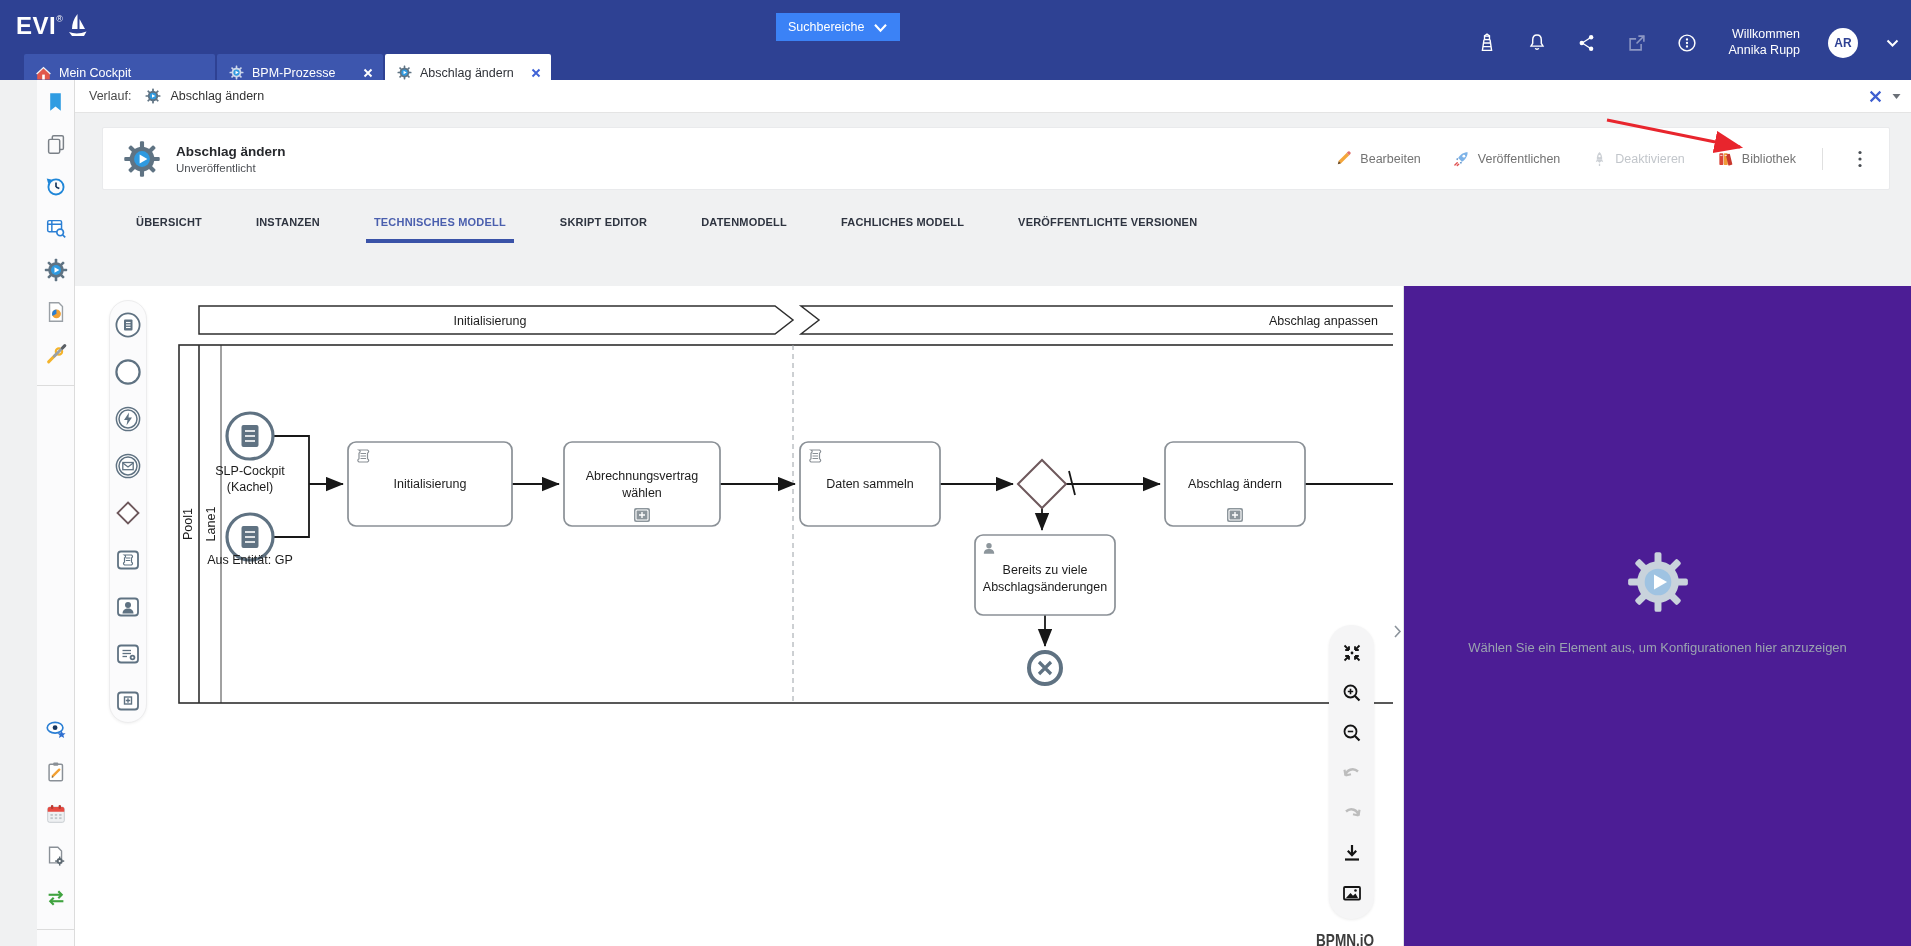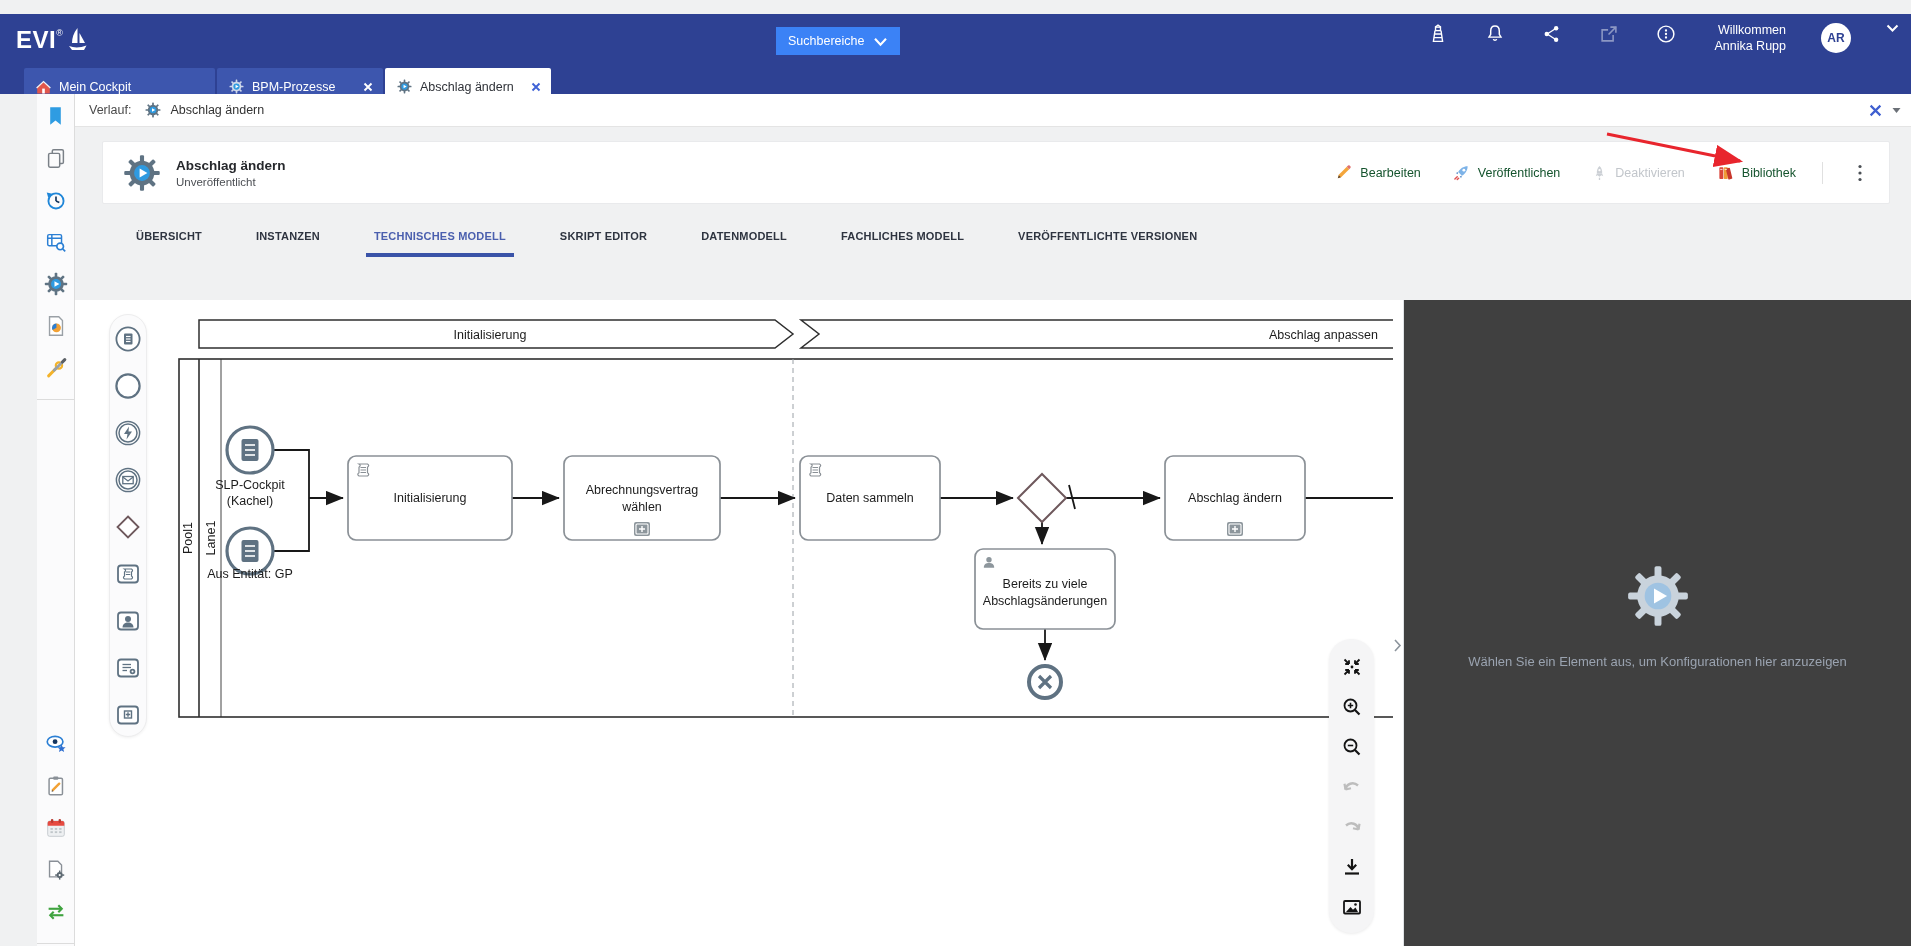--- a/index.html
+++ b/index.html
@@ -1,31 +1,31 @@
 <!DOCTYPE html>
 <html><head>
 <meta charset="utf-8">
 <style>
   * { margin:0; padding:0; box-sizing:border-box; }
   html,body { width:1911px; height:946px; overflow:hidden; font-family:"Liberation Sans", sans-serif; background:#f0f1f2; }
   .app { width:1911px; height:946px; position:relative; }
 
   
   .topbar { height:80px; background:#2e4193; position:relative; }
-  .topbar-main { height:54px; display:flex; align-items:center; padding:0 16px; position:relative;margin-top:14px; }
+  .topbar-main { height:54px; display:flex; align-items:center; padding:0 16px; position:relative; }
   .logo { display:flex; align-items:flex-start; color:#fff; }
   .logo-text { font-size:24px; font-weight:bold; letter-spacing:.5px; line-height:30px; }
   .logo-reg { font-size:9px; margin-top:3px; }
   .logo-boat { margin-left:2px; margin-top:2px; }
   .search-group { position:absolute; left:776px; top:13px; display:flex; gap:10px; }
   .search-box { width:262px; height:28px; background:#3f55a8; display:flex; align-items:center; padding:0 8px 0 12px; }
   .search-box input { flex:1; background:transparent; border:none; outline:none; color:#fff; font-size:12.5px; font-family:"Liberation Sans",sans-serif; }
   .search-box input::placeholder { color:#eef1fa; opacity:1; }
   .scope-btn { height:28px; background:#3b82f6; color:#fff; font-size:12.5px; display:flex; align-items:center; gap:9px; padding:0 12px; cursor:pointer; }
-  .top-icons { position:absolute; right:12px; top:9px; height:54px; display:flex; gap:35px; }
+  .top-icons { position:absolute; right:12px; top:16px; height:54px; display:flex; align-items:center; gap:28px; }
   .ticon { width:22px; height:22px; display:flex; align-items:center; justify-content:center; cursor:pointer; }
   .ticon.dim { opacity:.45; }
   .welcome { color:#fff; font-size:12.5px; text-align:right; line-height:1.25; margin-left:2px; }
   .avatar { width:30px; height:30px; border-radius:50%; background:#fff; color:#2e4193; font-weight:bold; font-size:12px; display:flex; align-items:center; justify-content:center; }
 
   
   .tabstrip { position:absolute; bottom:0; left:24px; display:flex; gap:2px; }
   .tab { height:26px; display:flex; align-items:center; gap:8px; padding:11px 10px 0 12px; background:#3d56ae; color:#fff; font-size:12.5px; cursor:pointer; border-radius:2px 2px 0 0; }
   .tab .lbl { white-space:nowrap; }
   .tab .grow { flex:1; }
@@ -49,33 +49,33 @@
   .history-item { display:flex; align-items:center; gap:9px; cursor:pointer; color:#333; }
   .history-right { position:absolute; right:10px; top:0; height:33px; display:flex; align-items:center; gap:10px; }
 
   
   .gray-zone { height:133px; background:#f0f1f2; display:flex; flex-direction:column; }
   .proc-card { margin:14px 21px 0 27px; height:63px; background:#fff; border:1px solid #e9eaec; border-radius:2px; display:flex; align-items:center; padding:0 18px 0 20px; }
   .proc-id { margin-left:15px; }
   .proc-title { font-size:13.5px; font-weight:bold; color:#26282c; }
   .proc-status { font-size:11.5px; color:#4c4f54; margin-top:3px; }
   .proc-actions { margin-left:auto; display:flex; align-items:center; gap:32px; }
-  .paction { display:flex; align-items:center; gap:8px; font-size:12.5px; color:#14532d; cursor:pointer; white-space:nowrap; }
+  .paction { display:flex; align-items:center; gap:8px; font-size:12.5px; color:#737373; cursor:pointer; white-space:nowrap; }
   .paction.disabled { color:#c2c6cb; cursor:default; }
   .act-div { width:1px; height:22px; background:#e0e0e0; margin:0 -6px; }
   .kebab { width:22px; height:22px; display:flex; align-items:center; justify-content:center; cursor:pointer; }
 
   .section-tabs { margin-top:auto; margin-bottom:3px; display:flex; align-items:flex-end; padding-left:53px; gap:38px; }
   .stab { font-size:11px; font-weight:bold; letter-spacing:.2px; color:#2e3440; padding:0 8px 11px; cursor:pointer; white-space:nowrap; border-bottom:4px solid transparent; }
   .stab.active { color:#4a5fae; border-bottom-color:#3a53a8; }
 
   
   .work-row { flex:1; display:flex; min-height:0;margin-top:40px; }
   .canvas { flex:1; background:#fff; position:relative; min-width:0; }
-  .cfg-panel { width:508px; background:#404040; border-left:1px solid #dfe3e6; display:flex; flex-direction:column; align-items:center; justify-content:center; }
+  .cfg-panel { width:508px; background:#4c1d95; border-left:1px solid #dfe3e6; display:flex; flex-direction:column; align-items:center; justify-content:center; }
   .cfg-inner { display:flex; flex-direction:column; align-items:center; transform:translateY(-14px); }
   .cfg-text { margin-top:26px; font-size:13px; color:#9aa3b0; }
 
   
   .palette { position:absolute; left:34px; top:14px; width:38px; background:#fbfbfc; border:1px solid #ededee; border-radius:19px; padding:9px 0 6px; display:flex; flex-direction:column; align-items:center; box-shadow:0 1px 3px rgba(0,0,0,.06); }
   .pal-item { width:30px; height:30px; margin-bottom:17px; cursor:pointer; display:flex; align-items:center; justify-content:center; }
   .pal-item:last-child { margin-bottom:0; }
 
   
   .zoombar { position:absolute; left:1254px; top:339px; width:45px; background:#f5f5f6; border-radius:22px; padding:8px 0 6px; display:flex; flex-direction:column; align-items:center; box-shadow:0 1px 3px rgba(0,0,0,.08); }

